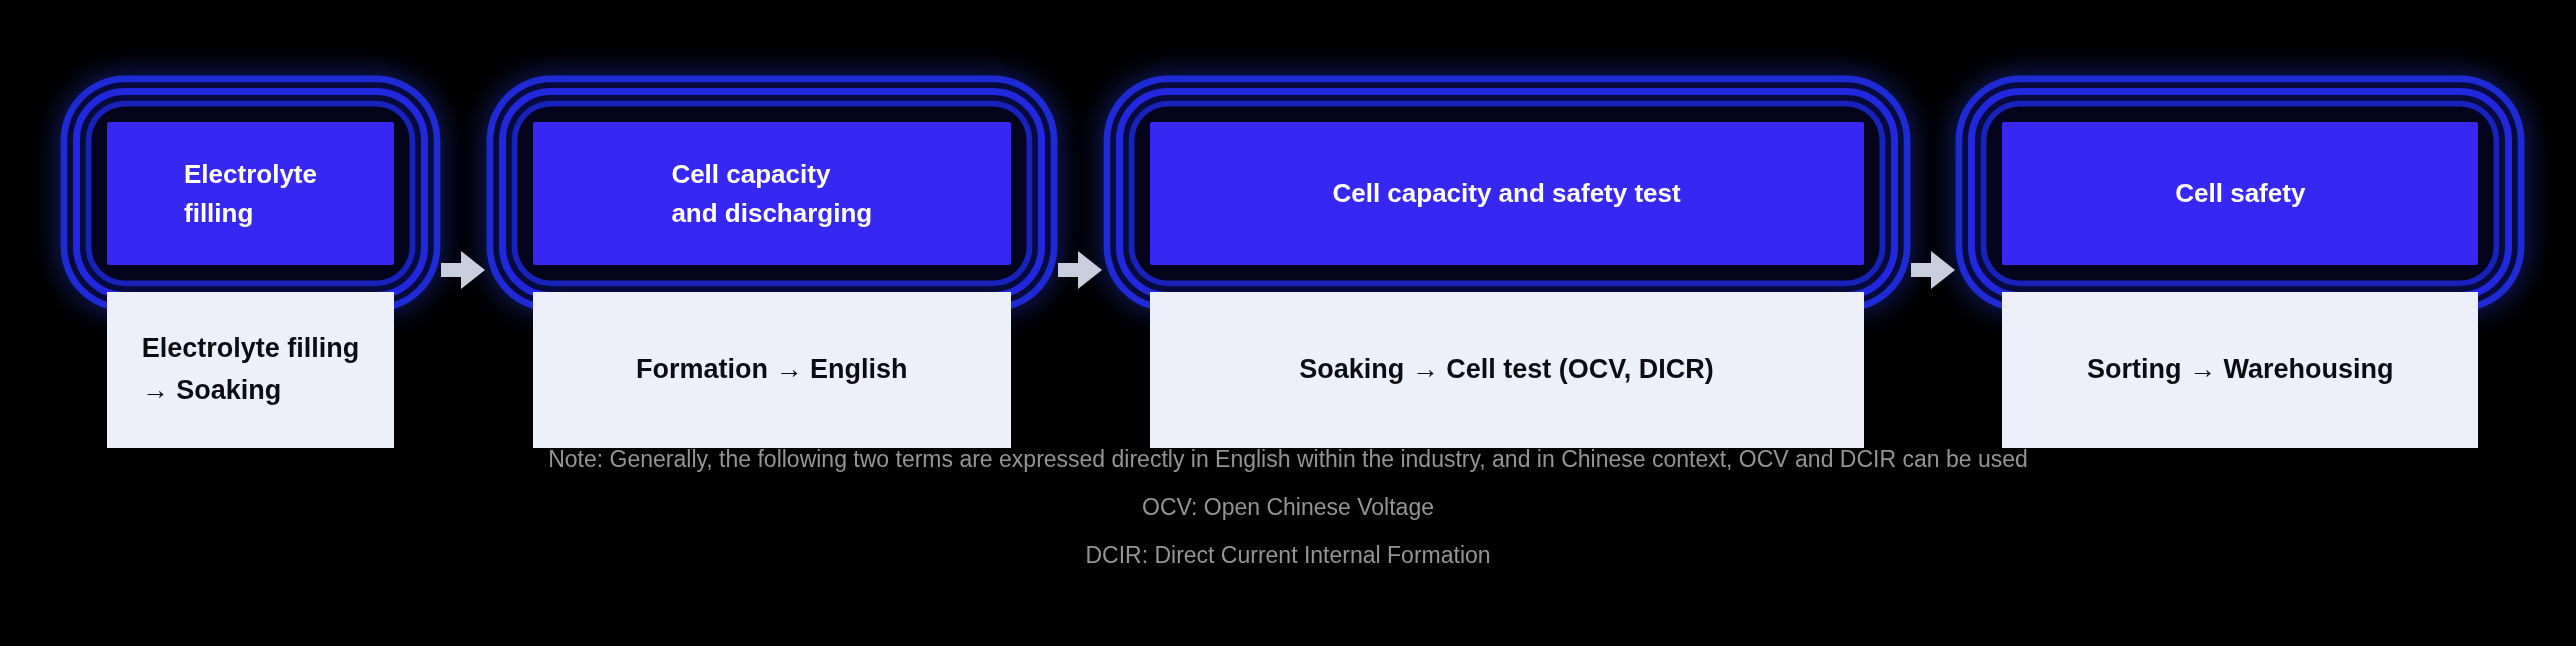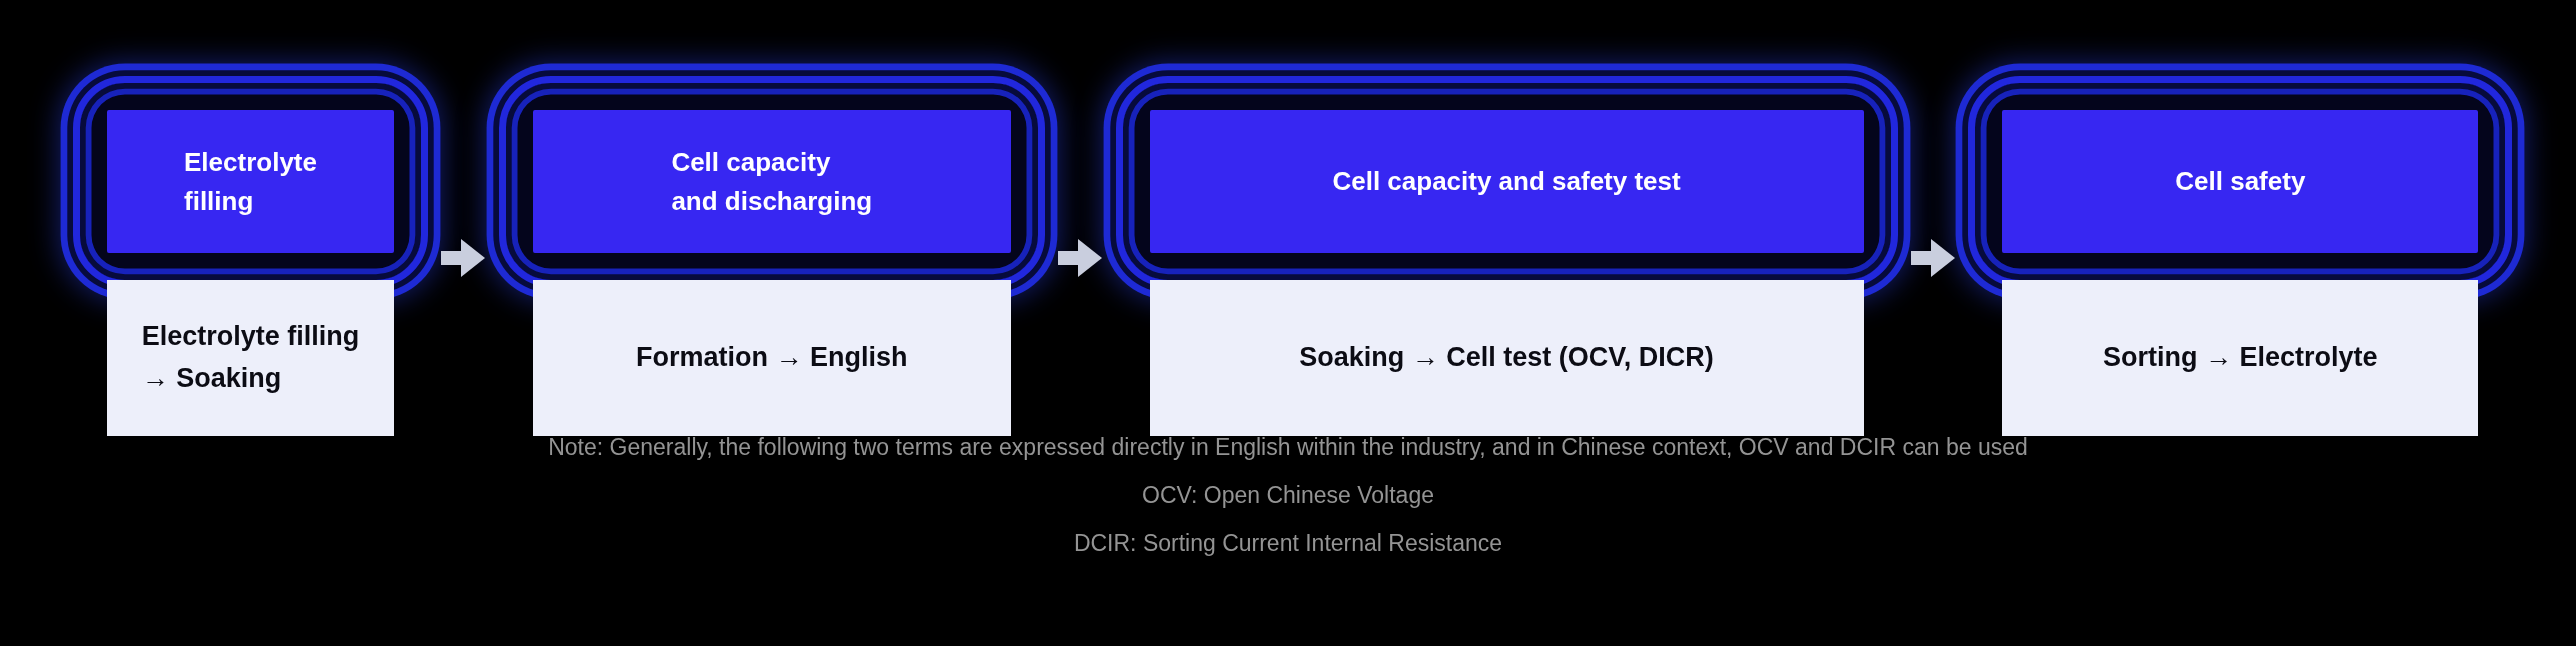--- a/index.html
+++ b/index.html
@@ -8,20 +8,21 @@
     height: 647px;
     background: #000000;
     font-family: "Liberation Sans", sans-serif;
     overflow: hidden;
   }
 
   .flow {
     display: flex;
     align-items: flex-start;
     padding: 76px 0 0 73px;
+    margin-top: 12px;
   }
 
   .stage {
     display: flex;
     flex-direction: column;
     align-items: center;
     flex-shrink: 0;
   }
 
   
@@ -167,24 +168,24 @@
 
   <span class="arrow"></span>
 
   <div class="stage" style="--w:476px">
     <div class="glow">
       <div class="bluebox">
         <span class="txt">Cell safety</span>
       </div>
     </div>
     <div class="lightbox">
-      <span class="ltxt">Sorting → Electrolyte</span>
+      <span class="ltxt">Sorting → Warehousing</span>
     </div>
   </div>
 
 </div>
 
 <div class="notes">
   <div class="note-line">Note: Generally, the following two terms are expressed directly in English within the industry, and in Chinese context, OCV and DCIR can be used</div>
   <div class="note-line">OCV: Open Chinese Voltage</div>
-  <div class="note-line">DCIR: Sorting Current Internal Resistance</div>
+  <div class="note-line">DCIR: Direct Current Internal Formation</div>
 </div>
 
 
 </body></html>

